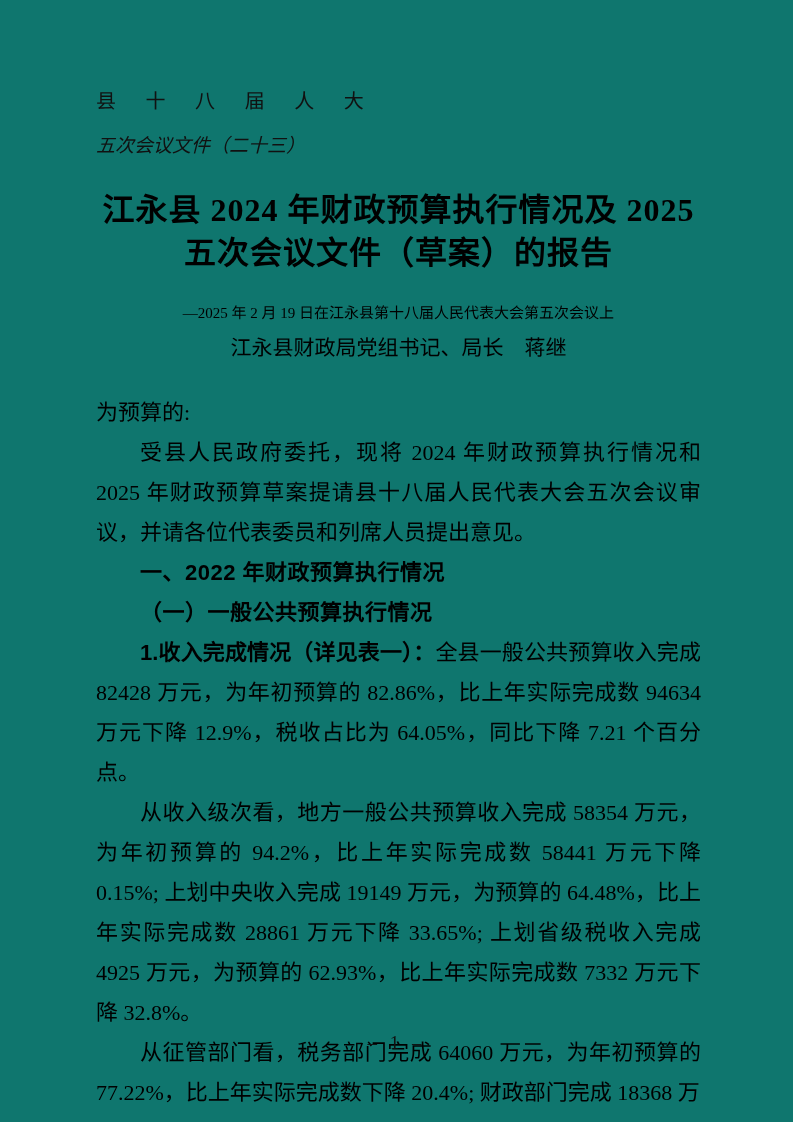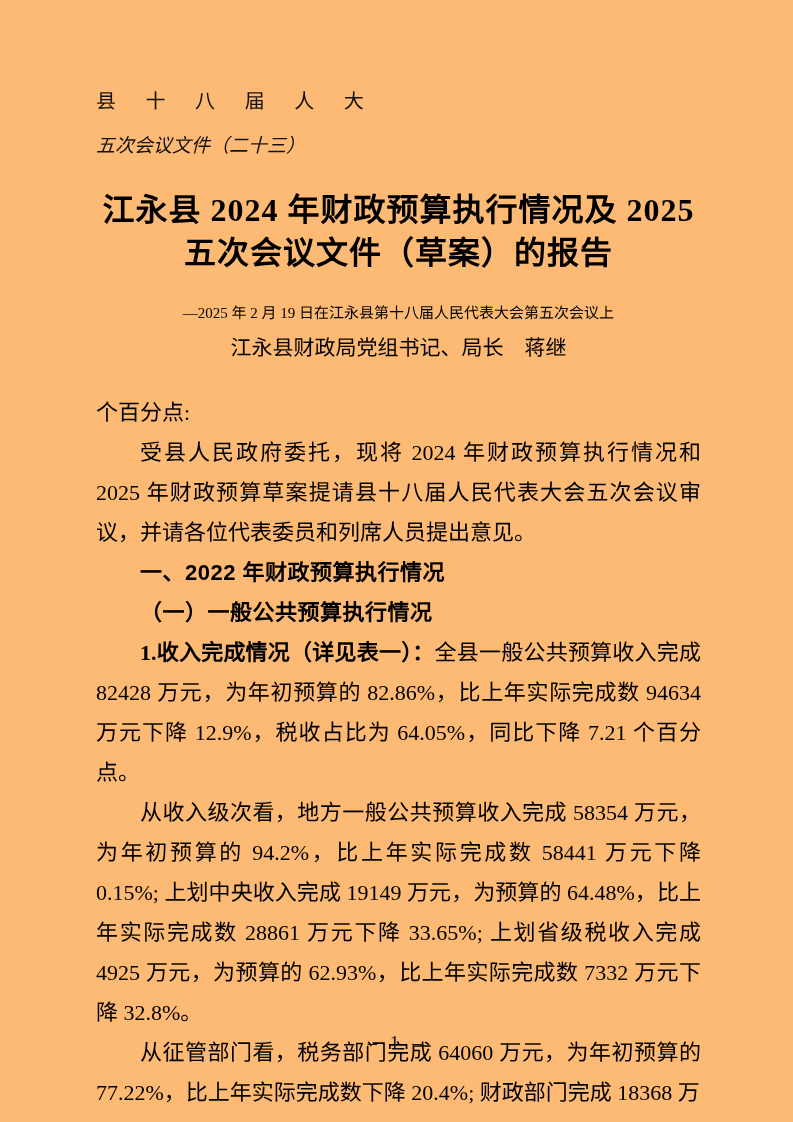--- a/index.html
+++ b/index.html
@@ -1,21 +1,21 @@
 <!DOCTYPE html>
 <html lang="zh-CN"><head>
 <meta charset="utf-8">
 <style>
   * { margin: 0; padding: 0; box-sizing: border-box; }
   html, body { background: #888; }
   .page {
     width: 793px;
     height: 1122px;
     margin: 0 auto;
-    background: #fdba74;
+    background: #0f766e;
     position: relative;
     color: #000000;
     overflow: hidden;
     font-family: "Liberation Serif", serif;
   }
   .content {
     position: absolute;
     left: 96px;
     top: 88px;
     width: 605px;
@@ -72,21 +72,21 @@
   .heading-level1 {
     font-family: "Liberation Sans", sans-serif;
     font-weight: bold;
     letter-spacing: 0.5px;
   }
   .heading-level2 {
     font-weight: bold;
     letter-spacing: 0.5px;
   }
   .para-lead {
-    font-family: Liberation Serif, serif;
+    font-family: Liberation Sans, sans-serif;
     font-weight: bold;
   }
   
   .page-footer {
     position: absolute;
     bottom: 68px;
     left: 0;
     width: 100%;
     text-align: center;
     font-size: 19px;
@@ -108,21 +108,21 @@
     <div class="report-title">
       <div>江永县 2024 年财政预算执行情况及 2025</div>
       <div>五次会议文件（草案）的报告</div>
     </div>
 
     <div class="report-subtitle">—2025 年 2 月 19 日在江永县第十八届人民代表大会第五次会议上</div>
 
     <div class="report-byline">江永县财政局党组书记、局长　蒋继</div>
 
     <div class="body-text">
-      <div class="para no-indent">个百分点:</div>
+      <div class="para no-indent">为预算的:</div>
 
       <div class="para">受县人民政府委托，现将 2024 年财政预算执行情况和 2025 年财政预算草案提请县十八届人民代表大会五次会议审议，并请各位代表委员和列席人员提出意见。</div>
 
       <div class="para heading-level1">一、2022 年财政预算执行情况</div>
 
       <div class="para heading-level2">（一）一般公共预算执行情况</div>
 
       <div class="para">
         <span class="para-lead">1.收入完成情况（详见表一）：</span><span>全县一般公共预算收入完成 82428 万元，为年初预算的 82.86%，比上年实际完成数 94634 万元下降 12.9%，税收占比为 64.05%，同比下降 7.21 个百分点。</span>
       </div>

